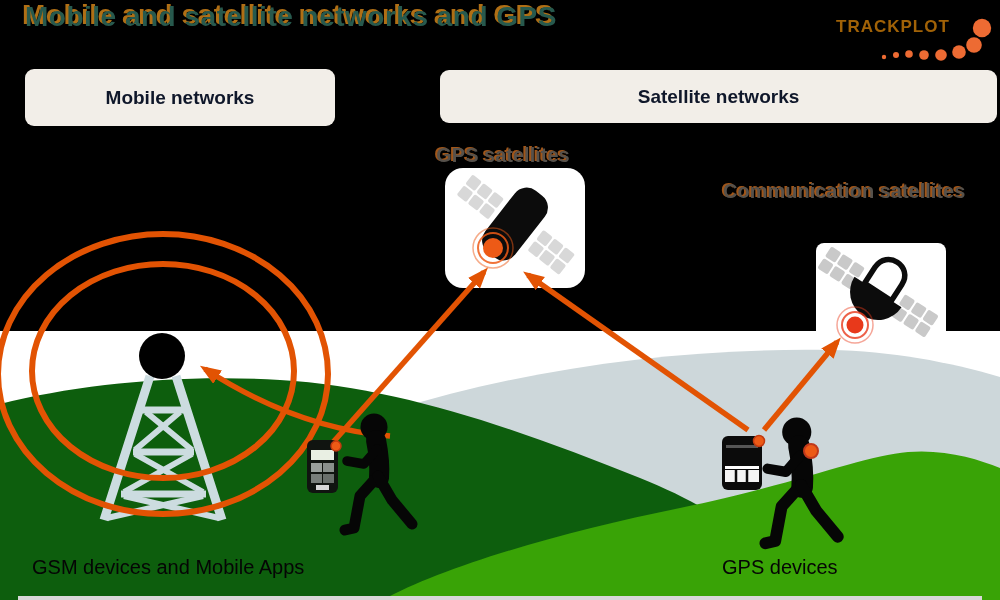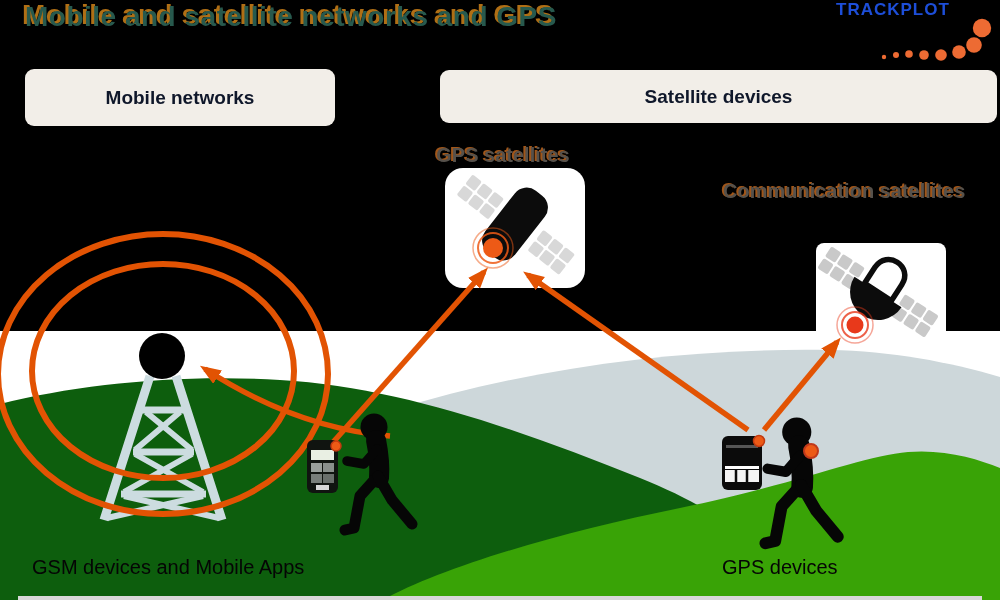--- a/index.html
+++ b/index.html
@@ -9,23 +9,23 @@
   }
   .stage svg{position:absolute;left:0;top:0;}
   .abs{position:absolute;}
   .page-title{
     left:25px;top:1px;width:760px;
     font-size:28px;font-weight:bold;letter-spacing:.5px;
     color:#27594D;text-shadow:-3px -2px 0 #B06F15;
     white-space:nowrap;
   }
   .brand{
-    left:836px;top:0;width:140px;
+    left:836px;top:17px;width:140px;
     font-size:17px;font-weight:bold;letter-spacing:1px;
-    color:#1d4ed8;white-space:nowrap;
+    color:#a16207;white-space:nowrap;
   }
   .hdr-box{
     background:#F2EEE8;border-radius:9px;
     display:flex;align-items:center;justify-content:center;
     font-size:19px;font-weight:bold;color:#0f172a;
   }
   .hdr-mobile{left:25px;top:69px;width:310px;height:57px;}
   .hdr-satellite{left:440px;top:70px;width:557px;height:53px;}
   .sky-label{
     font-size:20px;font-weight:bold;color:#56514B;
@@ -169,21 +169,21 @@
     </g>
   </svg>
 
   <div class="abs page-title">Mobile and satellite networks and GPS</div>
   <div class="abs brand">TRACKPLOT</div>
 
   <div class="abs hdr-box hdr-mobile">
     <span>Mobile networks</span>
   </div>
   <div class="abs hdr-box hdr-satellite">
-    <span>Satellite devices</span>
+    <span>Satellite networks</span>
   </div>
 
   <div class="abs sky-label lbl-gps-sat">GPS satellites</div>
   <div class="abs sky-label lbl-comm-sat">Communication satellites</div>
 
   <div class="abs ground-label lbl-gsm">GSM devices and Mobile Apps</div>
   <div class="abs ground-label lbl-gpsdev">GPS devices</div>
 </div>
 
 </body></html>

